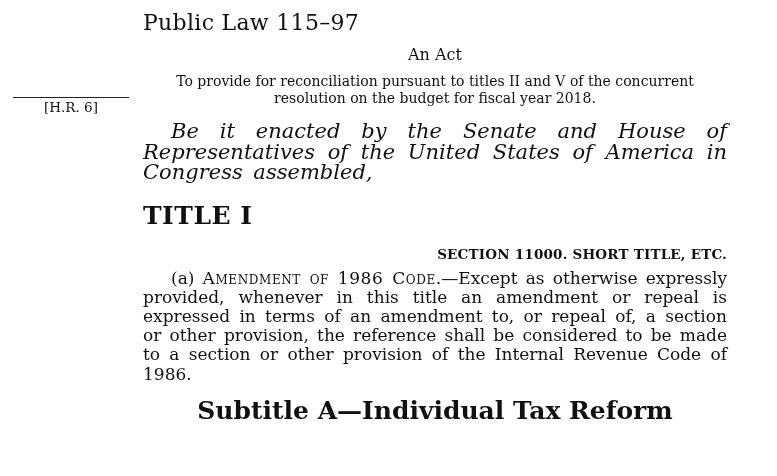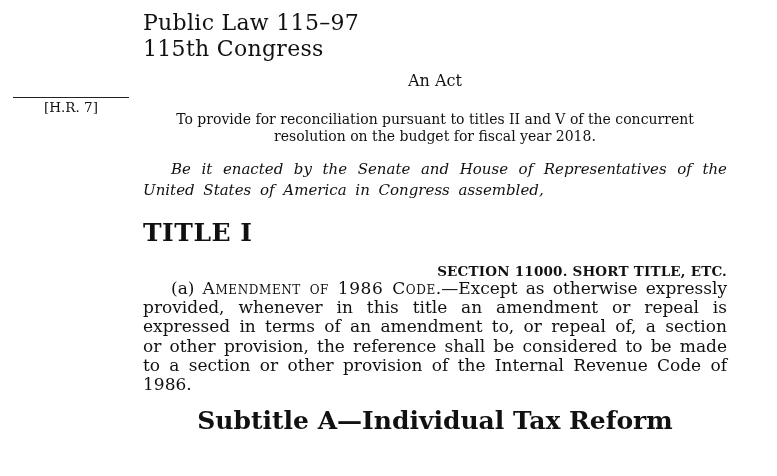--- a/index.html
+++ b/index.html
@@ -39,30 +39,30 @@
   }
 
   .act-heading {
     margin-top: 7px;
     text-align: center;
     font-size: 16px;
     line-height: 24px;
   }
 
   .act-purpose {
-    margin-top: 18px;
+    margin-top: 6px;
     text-align: center;
     font-size: 14px;
     line-height: 17px;
   }
 
   .enacting-clause {
     margin-top: 14px;
     font-style: italic;
-    font-size: 15px;
+    font-size: 21px;
     line-height: 20.5px;
     text-align: justify;
     text-align-last: left;
     text-indent: 28px;
     word-spacing: 4px;
   }
 
   .title-heading {
     margin-top: 19px;
     text-align: left;
@@ -75,20 +75,21 @@
   .section-heading {
     margin-top: 16px;
     font-size: 13.5px;
     line-height: 16px;
     font-weight: bold;
     letter-spacing: 0.2px;
     text-align: right;
   }
 
   .section-body {
+    margin-top: 7px;
     font-size: 17px;
     line-height: 19.2px;
     text-align: justify;
     text-align-last: left;
     text-indent: 28px;
     word-spacing: 2px;
   }
 
   .section-body .smallcaps {
     font-variant: small-caps;
@@ -130,26 +131,25 @@
     width: 100%;
   }
 </style>
 </head>
 <body>
 
 <div class="page">
 
   <aside class="margin-note">
     <hr class="note-rule">
-    <div class="note-bill">[H.R. 7]</div>
+    <div class="note-bill">[H.R. 6]</div>
   </aside>
 
   <div class="column">
     <div class="law-number">Public Law 115–97</div>
-    <div class="congress">115th Congress</div>
 
     <div class="act-heading">An Act</div>
 
     <div class="act-purpose">To provide for reconciliation pursuant to titles II and V of the concurrent resolution on the budget for fiscal year 2018.</div>
 
     <p class="enacting-clause">Be it enacted by the Senate and House of Representatives of the United States of America in Congress assembled,</p>
 
     <h1 class="title-heading">TITLE I</h1>
 
     <h2 class="section-heading">SECTION 11000. SHORT TITLE, ETC.</h2>

